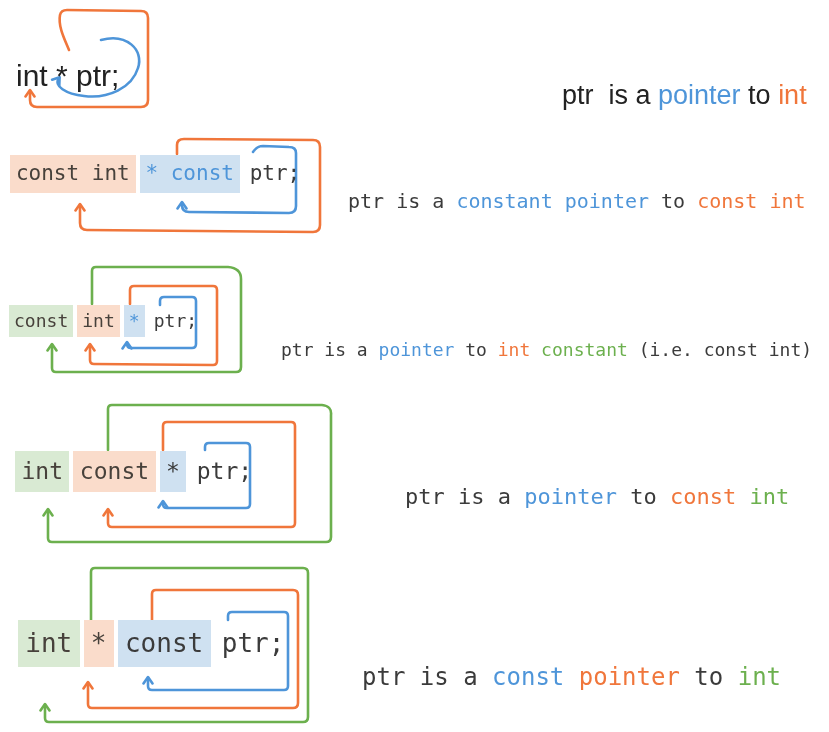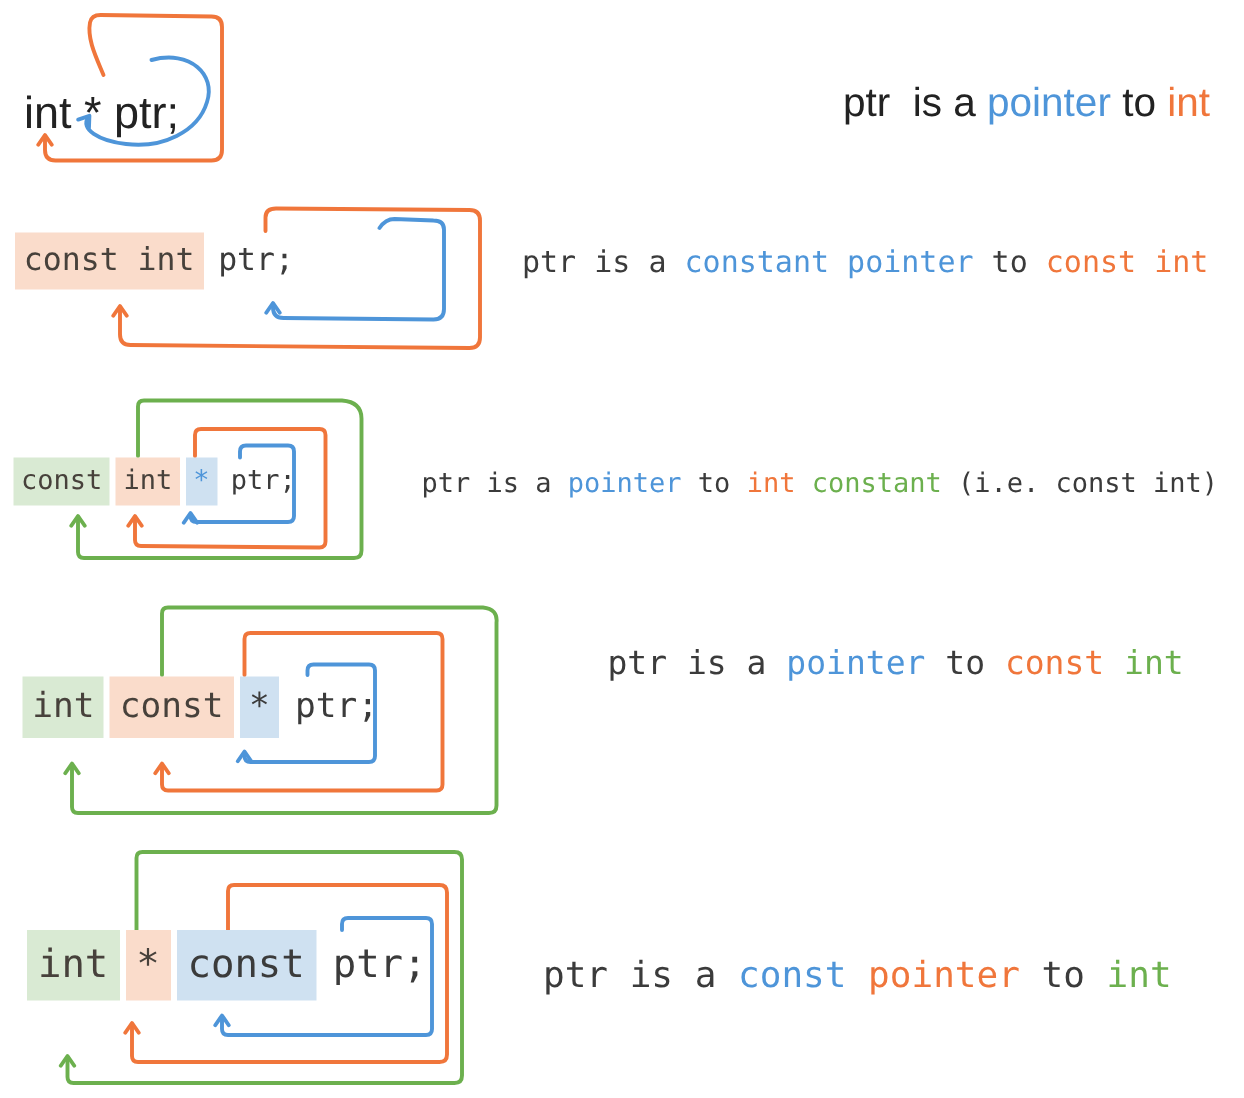--- a/index.html
+++ b/index.html
@@ -16,39 +16,39 @@
   .stroke-blue{stroke:var(--c-blue);}
   .stroke-green{stroke:var(--c-green);}
 
   .code-line{position:absolute;display:flex;align-items:stretch;gap:4px;white-space:pre;}
   .token{display:inline-flex;align-items:center;padding:0.40em 0.28em;line-height:1;white-space:pre;}
   .bg-orange{background:var(--c-bgOrange);}
   .bg-blue{background:var(--c-bgBlue);}
   .bg-green{background:var(--c-bgGreen);}
   .bg-none{background:transparent;}
 
-  .explanation{position:absolute;white-space:pre;line-height:1.2;}
+  .explanation{position:absolute;white-space:pre;line-height:1.2;margin-top:27px;}
   .explanation span{white-space:pre;}
 
   
   .code-r1{left:16px;top:50px;font-family:"Liberation Sans",sans-serif;font-size:30px;letter-spacing:0px;}
   .code-r1 .token{padding:0;}
   .exp-r1{left:562px;top:52px;font-family:"Liberation Sans",sans-serif;font-size:27px;}
 
   
   .code-r2{left:10px;top:155px;font-size:21px;}
   .exp-r2{left:348px;top:162px;font-size:20px;}
 
   
   .code-r3{left:9px;top:305px;font-size:18px;}
   .exp-r3{left:281px;top:312px;font-size:18px;}
 
   
   .code-r4{left:15px;top:451px;font-size:23px;}
-  .exp-r4{left:405px;top:430px;font-size:22px;}
+  .exp-r4{left:405px;top:457px;font-size:22px;}
 
   
   .code-r5{left:18px;top:620px;font-size:26px;}
   .exp-r5{left:362px;top:636px;font-size:24px;}
 </style>
 </head>
 <body>
 
 <div id="canvas">
 
@@ -83,21 +83,21 @@
     <path class="stroke-orange" marker-end="url(#ah-o)" d="M 152,620 L 152,594 Q 152,590 156,590 L 293,590 Q 298,590 298,595 L 298,703 Q 298,708 293,708 L 92,708 Q 88,708 88,704 L 88,683"></path>
     <path class="stroke-green" marker-end="url(#ah-g)" d="M 91,620 L 91,572 Q 91,568 95,568 L 303,568 Q 308,568 308,573 L 308,717 Q 308,722 303,722 L 49,722 Q 45,722 45,718 L 45,705"></path>
   </svg>
 
   <div>
     <div class="code-line code-r1"><span class="token bg-none" style="color: rgb(34, 34, 34); margin-top: 11px;">int * ptr;</span></div>
     <div class="explanation exp-r1"><span style="color: rgb(34, 34, 34);">ptr  is a </span><span style="color: rgb(78, 149, 217);">pointer</span><span style="color: rgb(34, 34, 34);"> to </span><span style="color: rgb(240, 118, 59);">int</span></div>
   </div>
 
   <div>
-    <div class="code-line code-r2"><span class="token bg-orange" style="color: rgb(71, 65, 59);">const int</span><span class="token bg-none" style="color: rgb(59, 59, 59);">ptr;</span></div>
+    <div class="code-line code-r2"><span class="token bg-orange" style="color: rgb(71, 65, 59);">const int</span><span class="token bg-blue" style="color: rgb(78, 149, 217);">* const</span><span class="token bg-none" style="color: rgb(59, 59, 59);">ptr;</span></div>
     <div class="explanation exp-r2"><span style="color: rgb(59, 59, 59);">ptr is a </span><span style="color: rgb(78, 149, 217);">constant pointer</span><span style="color: rgb(59, 59, 59);"> to </span><span style="color: rgb(240, 118, 59);">const int</span></div>
   </div>
 
   <div>
     <div class="code-line code-r3"><span class="token bg-green" style="color: rgb(71, 65, 59);">const</span><span class="token bg-orange" style="color: rgb(71, 65, 59);">int</span><span class="token bg-blue" style="color: rgb(78, 149, 217);">*</span><span class="token bg-none" style="color: rgb(59, 59, 59);">ptr;</span></div>
     <div class="explanation exp-r3"><span style="color: rgb(59, 59, 59);">ptr is a </span><span style="color: rgb(78, 149, 217);">pointer</span><span style="color: rgb(59, 59, 59);"> to </span><span style="color: rgb(240, 118, 59);">int</span><span style="color: rgb(108, 176, 78);"> constant</span><span style="color: rgb(59, 59, 59);"> (i.e. const int)</span></div>
   </div>
 
   <div>
     <div class="code-line code-r4"><span class="token bg-green" style="color: rgb(71, 65, 59);">int</span><span class="token bg-orange" style="color: rgb(71, 65, 59);">const</span><span class="token bg-blue" style="color: rgb(59, 59, 59);">*</span><span class="token bg-none" style="color: rgb(59, 59, 59);">ptr;</span></div>

